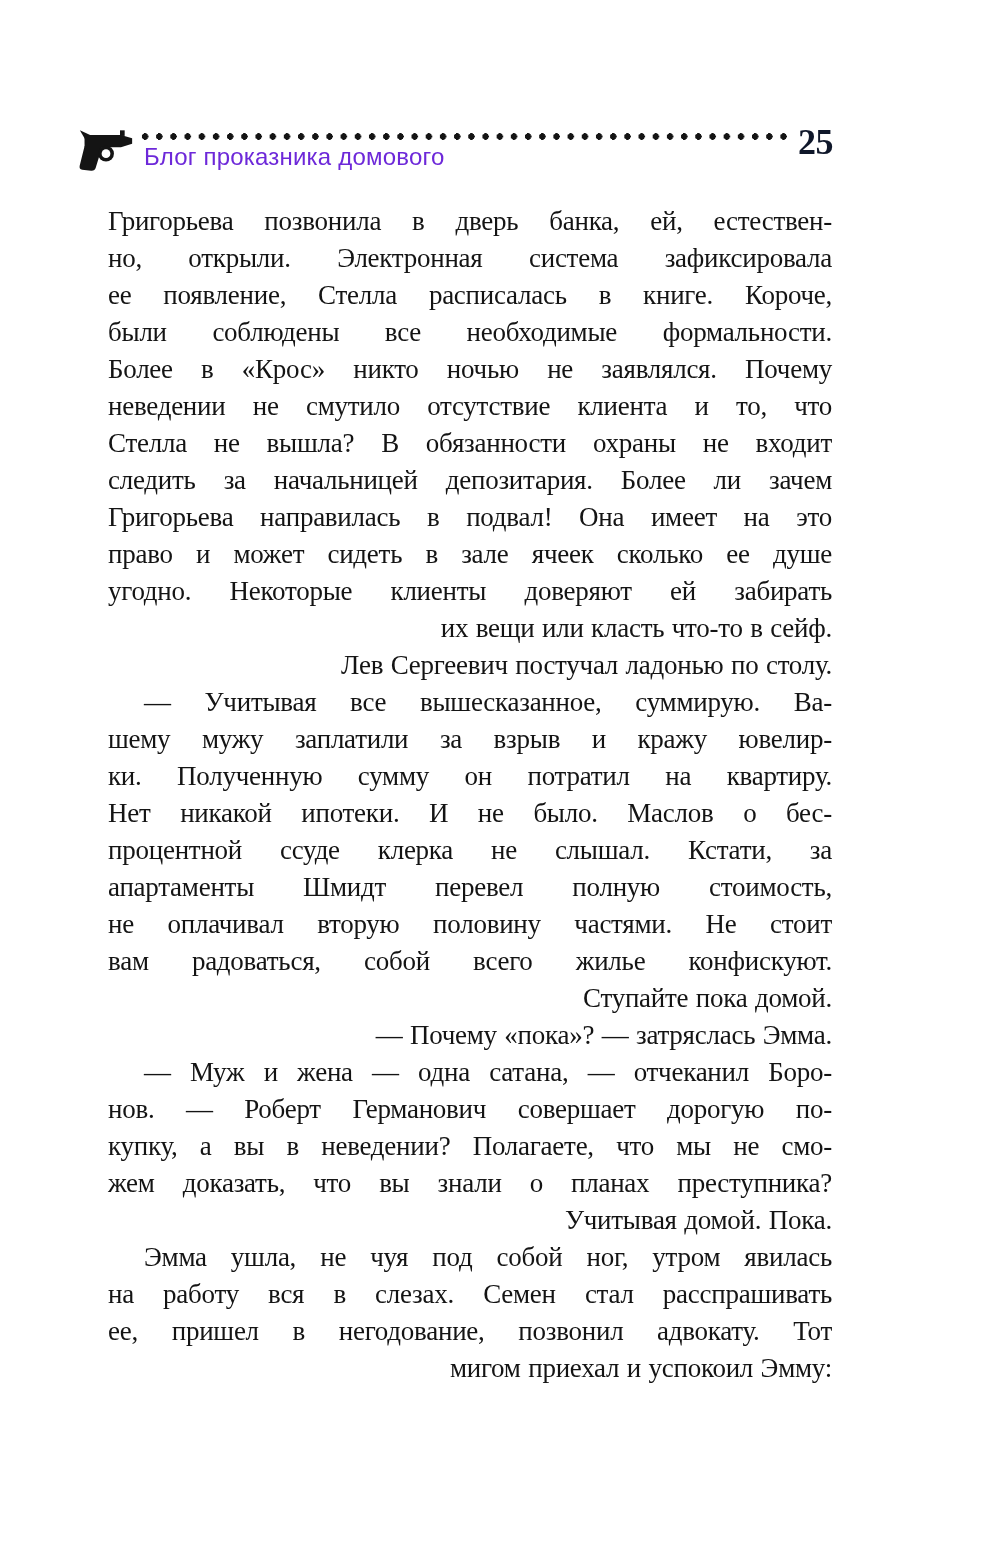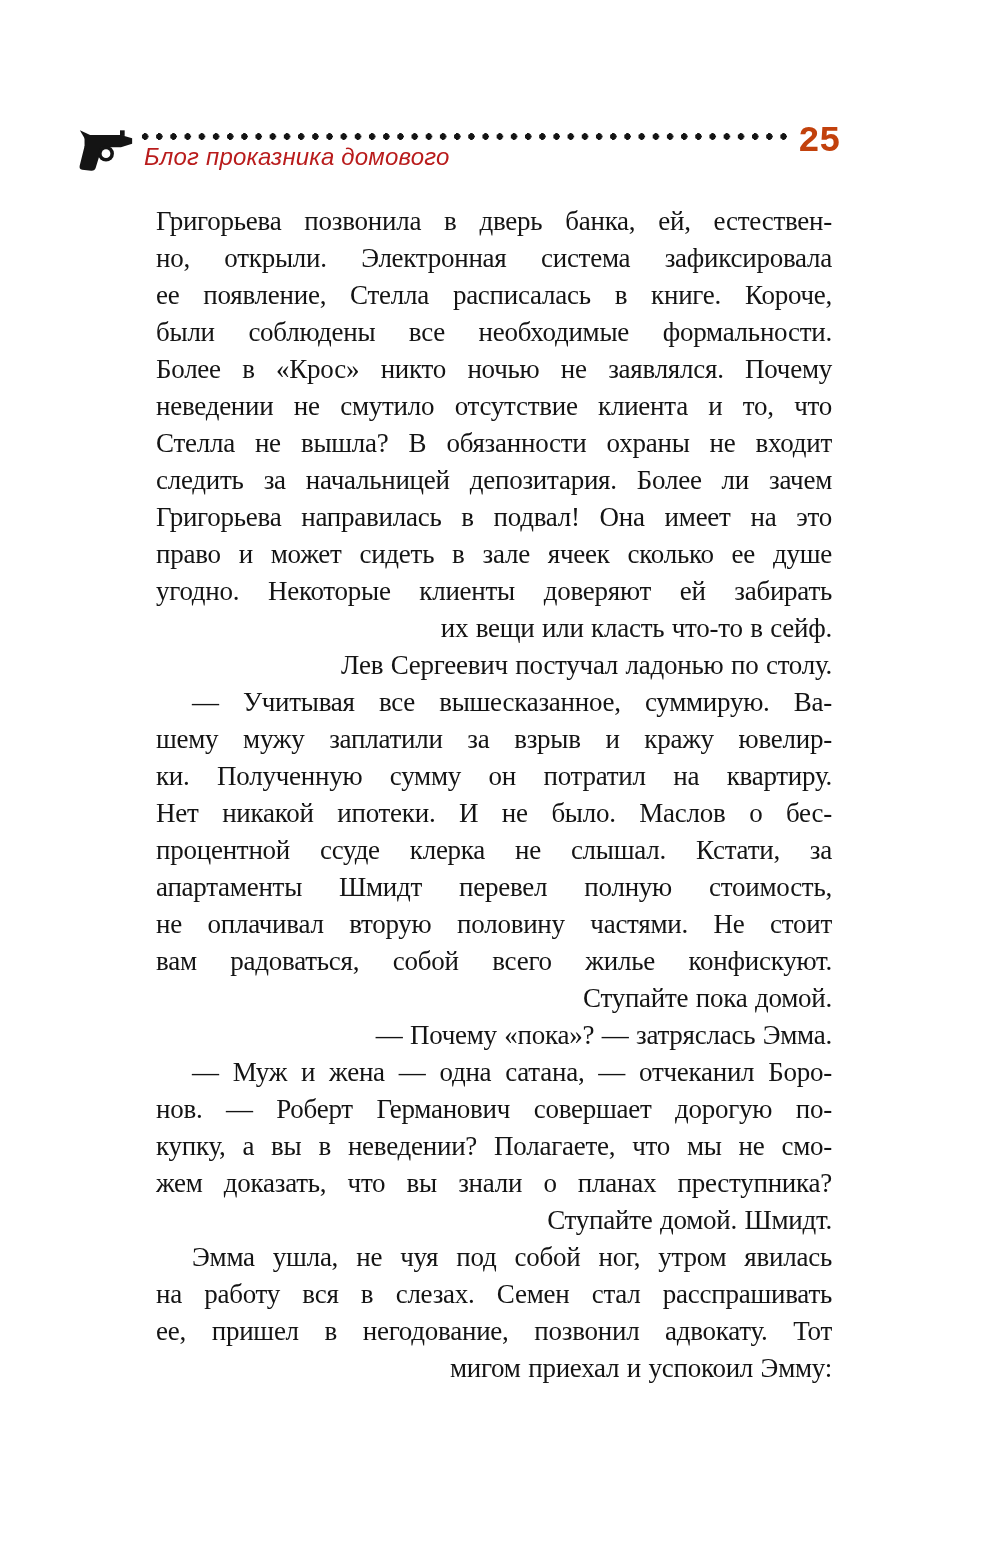--- a/index.html
+++ b/index.html
@@ -29,51 +29,50 @@
     height: 9px;
     background-image: radial-gradient(circle 3.3px at 4px 50%, #141414 97%, transparent 100%);
     background-size: 14.2px 9px;
     background-repeat: repeat-x;
   }
   .hdr-title {
     position: absolute;
     left: 144px;
     top: 143px;
     font-family: "Liberation Sans", sans-serif;
-    font-style: italic;
     font-size: 24px;
     letter-spacing: 0.2px;
-    color: #b91c1c;
+    color: #6d28d9;
     white-space: nowrap;
   }
   .hdr-page-number {
     position: absolute;
     left: 798px;
     top: 121px;
-    font-family: Liberation Mono, monospace;
+    font-family: Liberation Serif, serif;
     font-weight: bold;
     font-size: 36px;
     letter-spacing: -0.5px;
-    color: #c2410c;
+    color: #0f172a;
   }
 
   
   .bodytext {
     position: absolute;
     left: 108px;
     top: 203px;
     width: 724px;
     font-size: 27px;
     line-height: 37px;
     letter-spacing: -0.25px;
     word-spacing: 1px;
   }
   .para { margin: 0; }
   .line { white-space: normal; }
-  .ln      { text-align: justify; text-align-last: justify; text-justify: inter-word; margin-left: 48px; }
+  .ln      { text-align: justify; text-align-last: justify; text-justify: inter-word; }
   .ln-last { text-align: right; }
   .indent  { padding-left: 36px; }
 </style>
 </head>
 <body>
 
 <div class="page">
 
   <svg class="hdr-icon" viewBox="0 0 60 48" aria-hidden="true">
     <g fill="#141414">
@@ -124,21 +123,21 @@
 
     <div class="para">
       <div class="line ln-last indent">— Почему «пока»? — затряслась Эмма.</div>
     </div>
 
     <div class="para">
       <div class="line ln indent">— Муж и жена — одна сатана, — отчеканил Боро-</div>
       <div class="line ln">нов. — Роберт Германович совершает дорогую по-</div>
       <div class="line ln">купку, а вы в неведении? Полагаете, что мы не смо-</div>
       <div class="line ln">жем доказать, что вы знали о планах преступника?</div>
-      <div class="line ln-last">Ступайте домой. Шмидт.</div>
+      <div class="line ln-last">Учитывая домой. Пока.</div>
     </div>
 
     <div class="para">
       <div class="line ln indent">Эмма ушла, не чуя под собой ног, утром явилась</div>
       <div class="line ln">на работу вся в слезах. Семен стал расспрашивать</div>
       <div class="line ln">ее, пришел в негодование, позвонил адвокату. Тот</div>
       <div class="line ln-last">мигом приехал и успокоил Эмму:</div>
     </div>
 
   </div>

